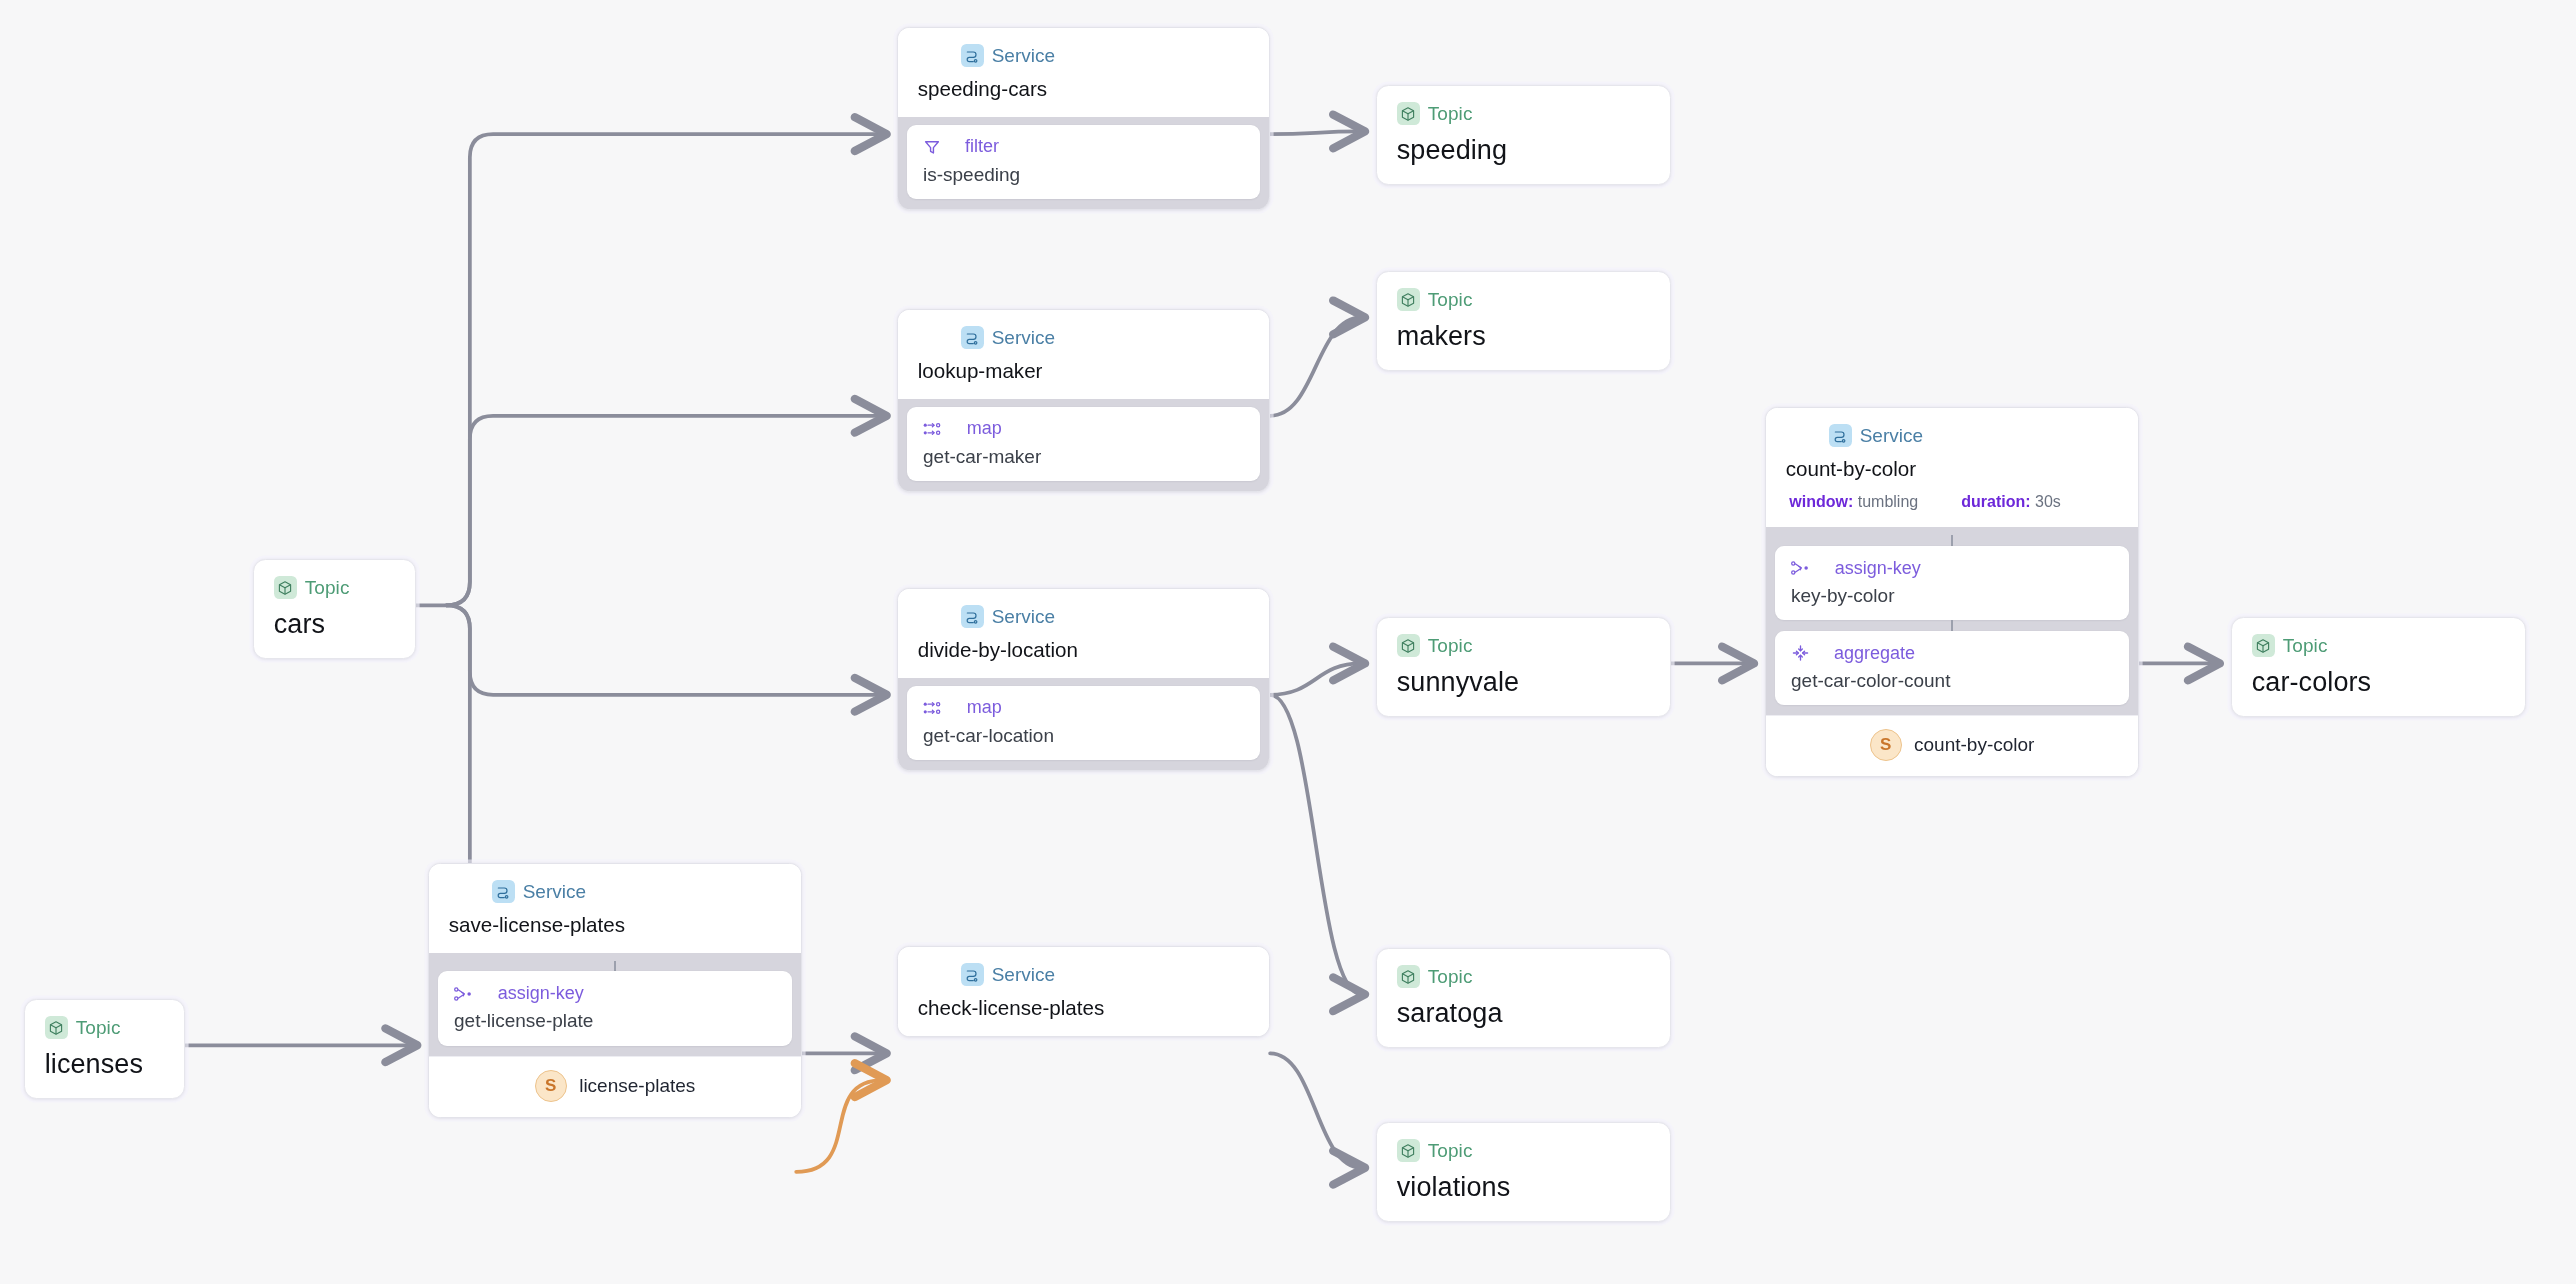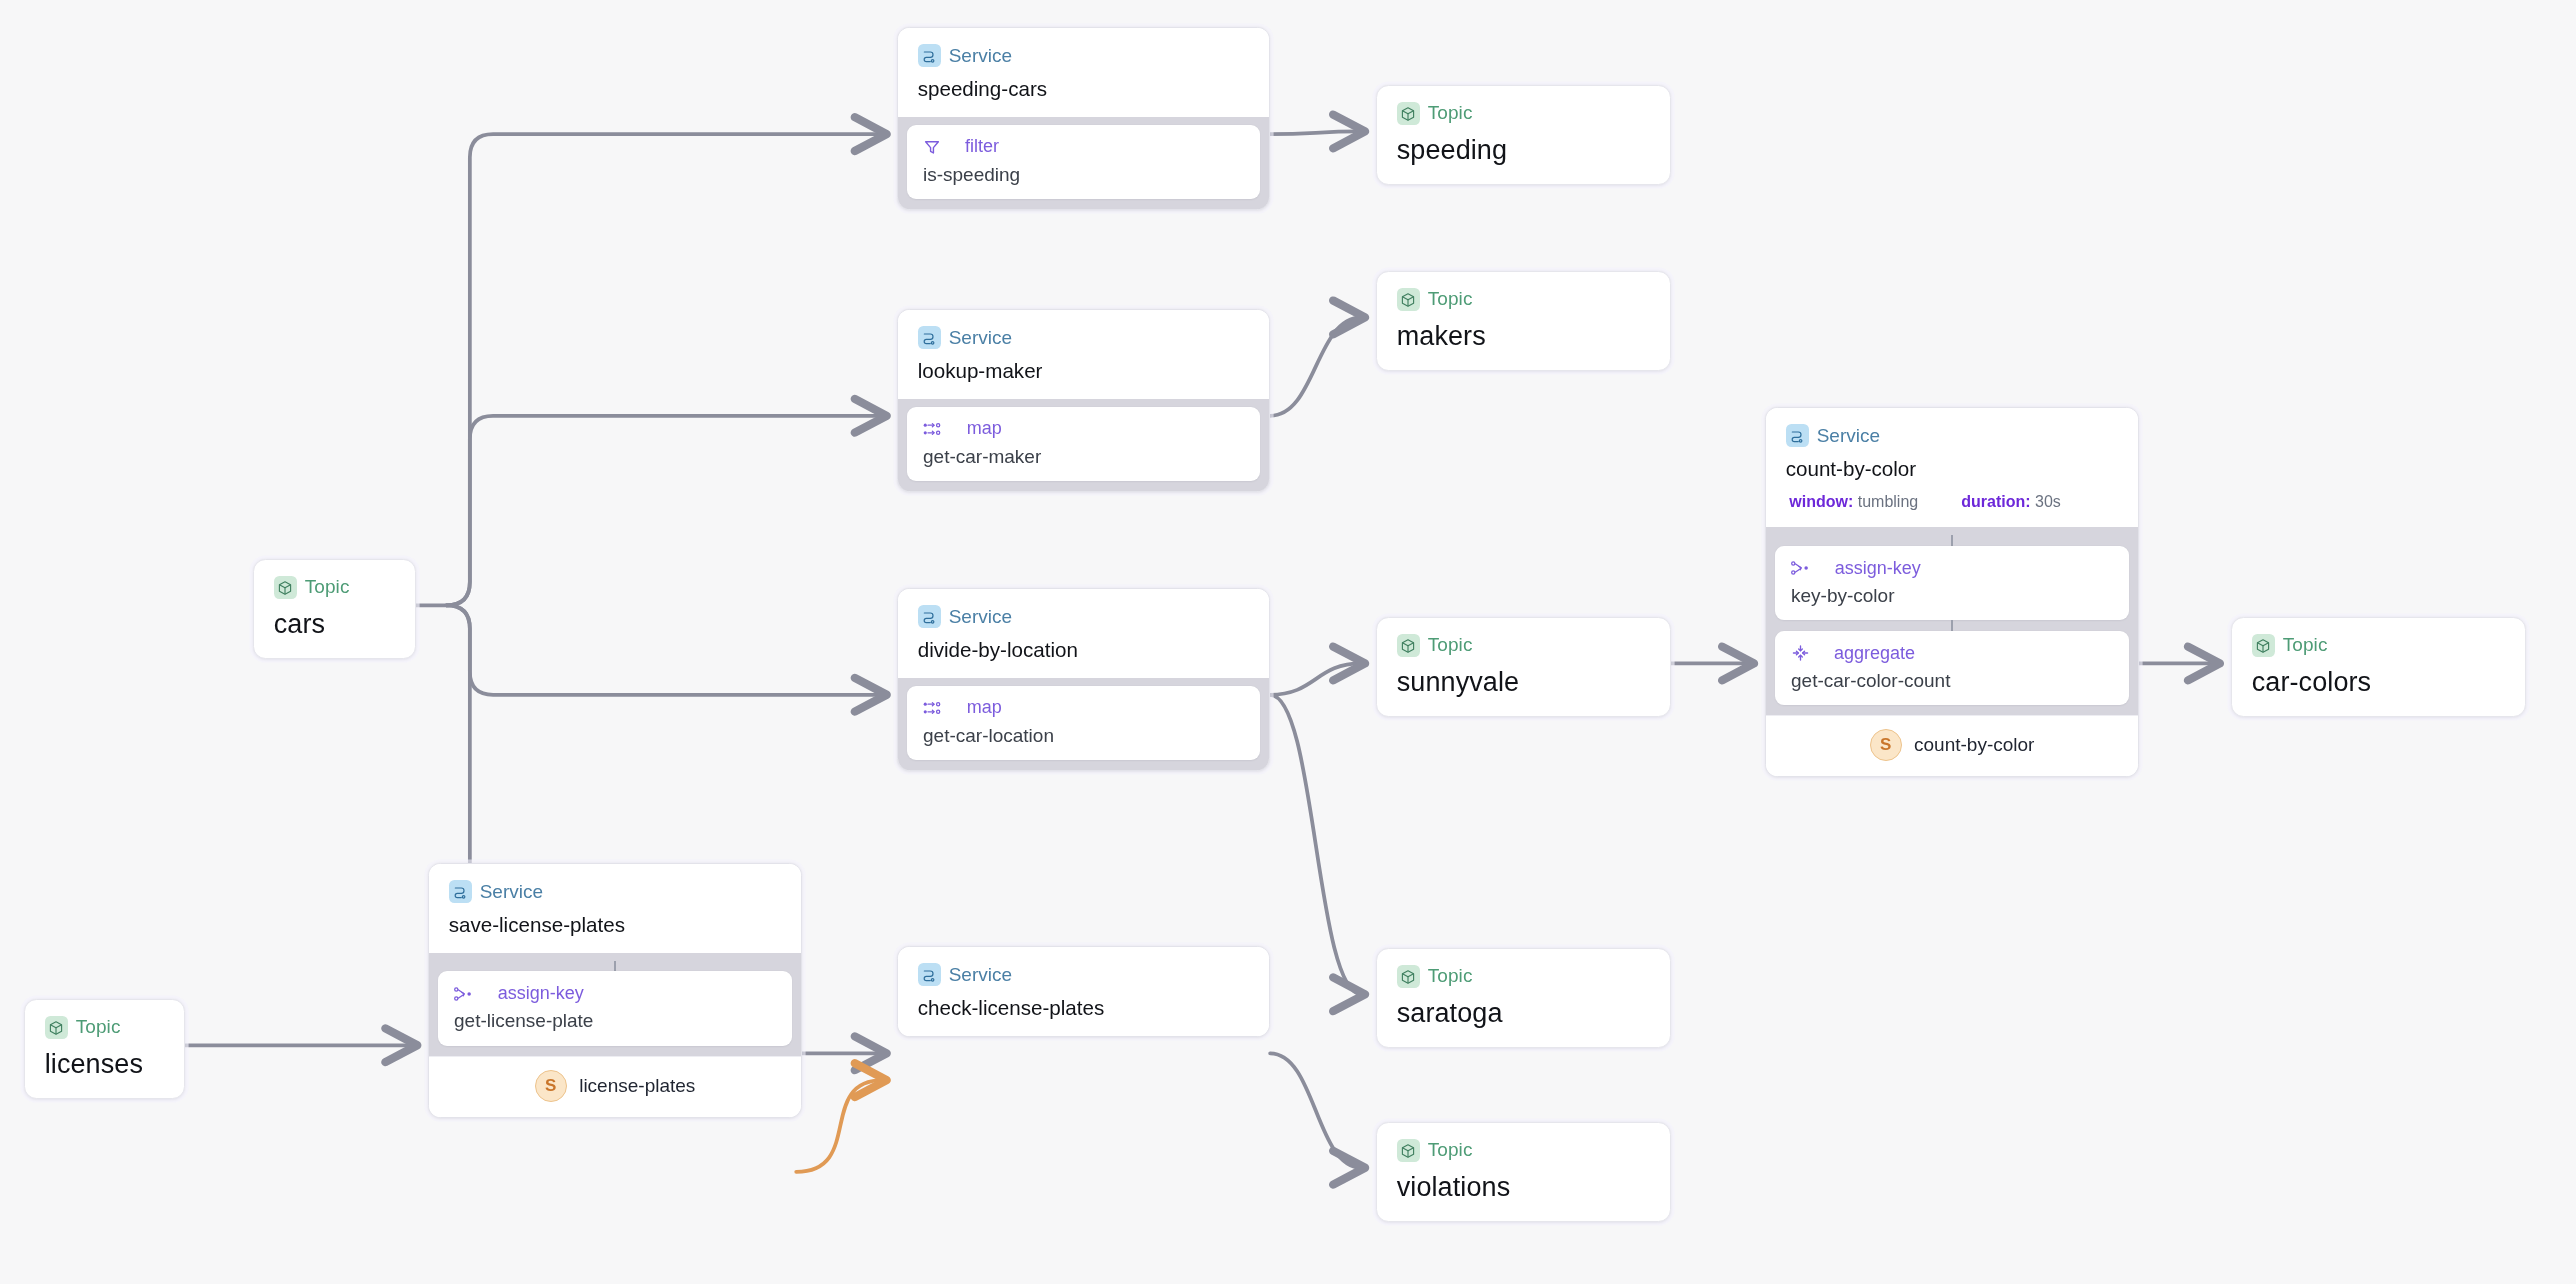--- a/index.html
+++ b/index.html
@@ -17,38 +17,38 @@
   .node{position:absolute;z-index:2;box-sizing:border-box;}
 
   
   .topic{
     background:#ffffff;
     border:0.9px solid #e6e6ec;
     border-radius:12.5px;
     box-shadow:0 0.9px 2.7px rgba(16,18,40,.07),0 0 0 3.6px rgba(244,242,252,.65);
     padding:16px 19.7px 18px 19.7px;
   }
-  .topic .tag{display:flex;align-items:flex-start;gap:8px;margin-bottom:9.8px;}
+  .topic .tag{display:flex;align-items:center;gap:8px;margin-bottom:9.8px;}
   .topic .tag .chip{
     width:23px;height:23px;border-radius:5.4px;background:#cfe9d8;
     display:flex;align-items:center;justify-content:center;flex:0 0 auto;
   }
   .topic .tag .tagtxt{color:#4e9c76;font-size:19px;font-weight:500;letter-spacing:0.1px;}
   .topic .title{color:#111318;font-size:27px;font-weight:400;letter-spacing:0.1px;}
 
   
   .service{
     background:#ffffff;
     border:0.9px solid #e3e3ea;
     border-radius:12.5px;
     box-shadow:0 0.9px 2.7px rgba(16,18,40,.08),0 0 0 3.6px rgba(244,242,252,.6);
     overflow:hidden;
   }
   .svc-head{padding:16px 19.7px 16px 19.7px;background:#fff;}
-  .svc-head .tag{display:flex;align-items:center;gap:8px;margin-bottom:9.8px;}
+  .svc-head .tag{display:flex;align-items:center;gap:8px;margin-bottom:9.8px;margin-left:43px;}
   .svc-head .tag .chip{
     width:23px;height:23px;border-radius:5.4px;background:#bcdff4;
     display:flex;align-items:center;justify-content:center;flex:0 0 auto;
   }
   .svc-head .tag .tagtxt{color:#4a7fa5;font-size:19px;font-weight:500;}
   .svc-head .title{color:#111318;font-size:20.6px;font-weight:400;}
   .svc-meta{display:flex;gap:43px;margin-top:12.5px;padding-left:3.6px;}
   .svc-meta .m{font-size:16px;color:#6b7280;}
   .svc-meta .m b{color:#6d28d9;font-weight:600;}
 

